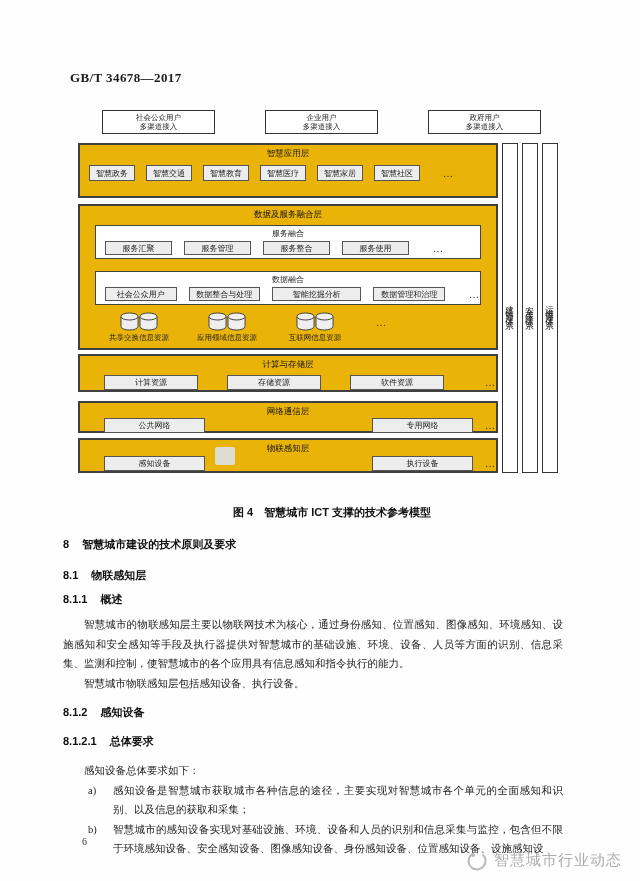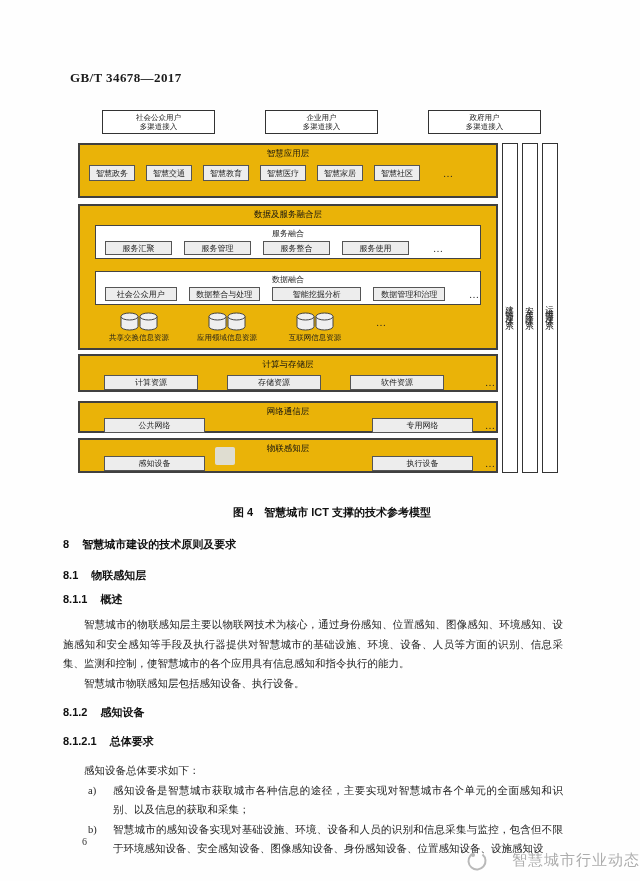--- a/index.html
+++ b/index.html
@@ -78,21 +78,21 @@
   .h-num { display:inline-block; margin-right:13px; }
   .mt16 { margin-top:16px; } .mt9 { margin-top:9px; } .mt12 { margin-top:12px; }
   .mt14 { margin-top:14px; } .mt8 { margin-top:8px; }
   .para { text-indent:2em; }
   .list-item { display:flex; padding-left:25px; }
   .li-label { flex:none; width:25px; }
   .li-text { flex:1; text-align:justify; }
   
   .page-num { position:absolute; left:82px; top:836px; font-size:10px; color:#333; }
   .footer {
-    position:absolute; left:465px; top:848px; display:flex; align-items:center; gap:23px;
+    position:absolute; left:465px; top:848px; display:flex; align-items:center; gap:5px;
     color:#adadad; font-size:15px; font-family:"Liberation Sans",sans-serif; letter-spacing:1px;
   }
   svg { display:block; }
 </style>
 </head>
 <body>
 
 <div class="page">
 
   <div class="std-code">GB/T 34678—2017</div>

